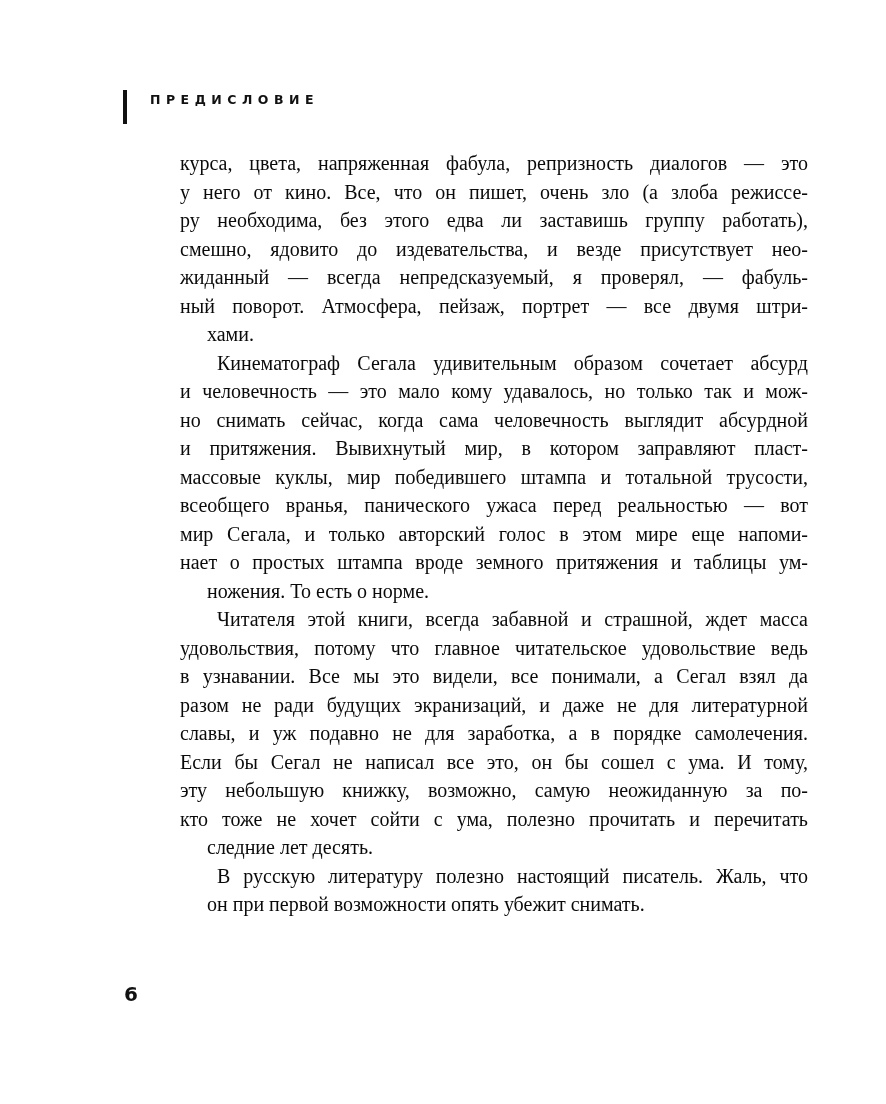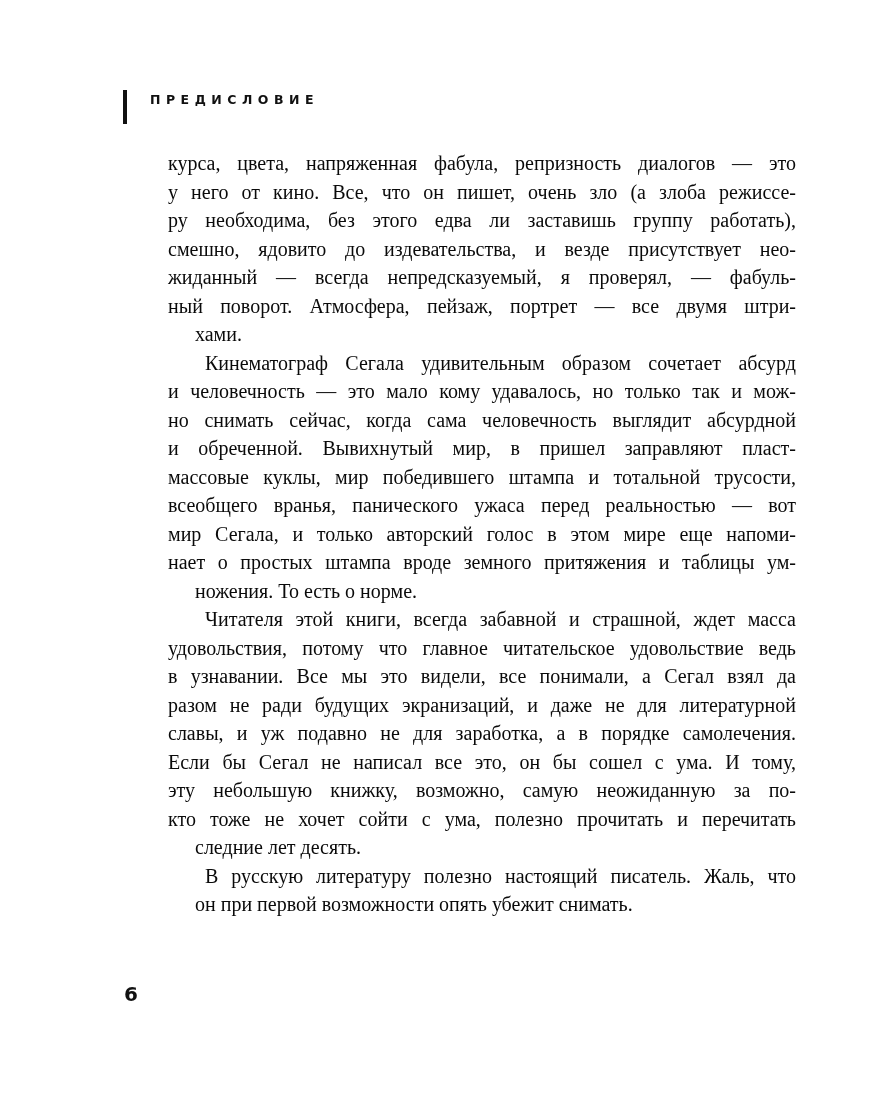--- a/index.html
+++ b/index.html
@@ -34,21 +34,21 @@
     font-weight: 700;
     letter-spacing: 5.5px;
     color: #111111;
     white-space: nowrap;
     padding-top: 2px;
   }
 
   
   .body-text {
     position: absolute;
-    left: 168px;
+    left: 180px;
     top: 149px;
     width: 628px;
     font-size: 20px;
     line-height: 28.5px;
     color: #0a0a0a;
   }
   .line {
     text-align: justify;
     text-align-last: justify;
     height: 28.5px;
@@ -85,21 +85,21 @@
     <div class="line">курса, цвета, напряженная фабула, репризность диалогов — это</div>
     <div class="line">у него от кино. Все, что он пишет, очень зло (а злоба режиссе-</div>
     <div class="line">ру необходима, без этого едва ли заставишь группу работать),</div>
     <div class="line">смешно, ядовито до издевательства, и везде присутствует нео-</div>
     <div class="line">жиданный — всегда непредсказуемый, я проверял, — фабуль-</div>
     <div class="line">ный поворот. Атмосфера, пейзаж, портрет — все двумя штри-</div>
     <div class="line last">хами.</div>
     <div class="line indent">Кинематограф Сегала удивительным образом сочетает абсурд</div>
     <div class="line">и человечность — это мало кому удавалось, но только так и мож-</div>
     <div class="line">но снимать сейчас, когда сама человечность выглядит абсурдной</div>
-    <div class="line">и обреченной. Вывихнутый мир, в пришел заправляют пласт-</div>
+    <div class="line">и притяжения. Вывихнутый мир, в котором заправляют пласт-</div>
     <div class="line">массовые куклы, мир победившего штампа и тотальной трусости,</div>
     <div class="line">всеобщего вранья, панического ужаса перед реальностью — вот</div>
     <div class="line">мир Сегала, и только авторский голос в этом мире еще напоми-</div>
     <div class="line">нает о простых штампа вроде земного притяжения и таблицы ум-</div>
     <div class="line last">ножения. То есть о норме.</div>
     <div class="line indent">Читателя этой книги, всегда забавной и страшной, ждет масса</div>
     <div class="line">удовольствия, потому что главное читательское удовольствие ведь</div>
     <div class="line">в узнавании. Все мы это видели, все понимали, а Сегал взял да</div>
     <div class="line">разом не ради будущих экранизаций, и даже не для литературной</div>
     <div class="line">славы, и уж подавно не для заработка, а в порядке самолечения.</div>

